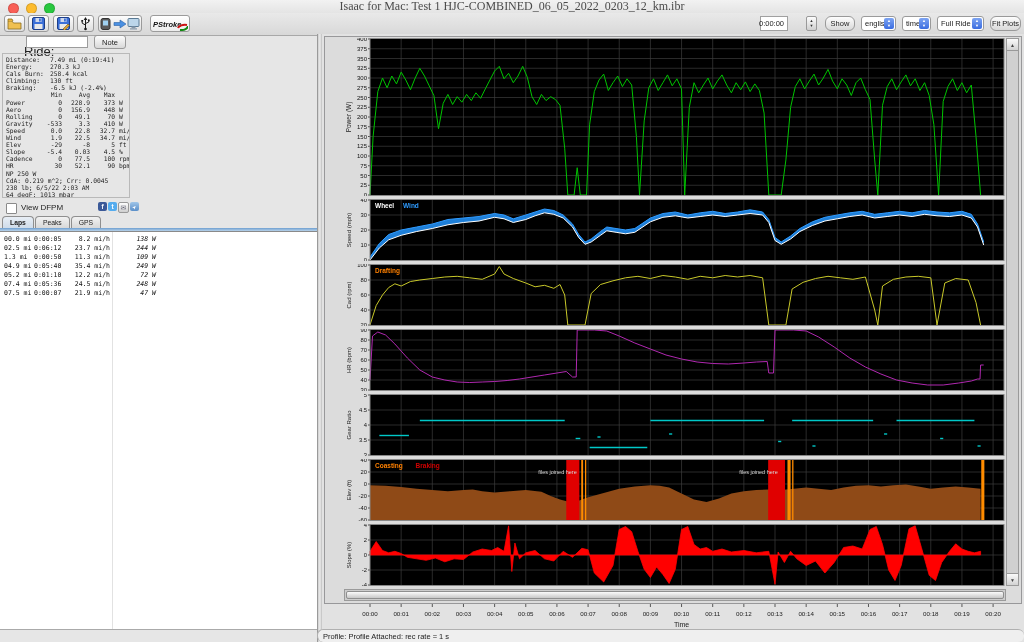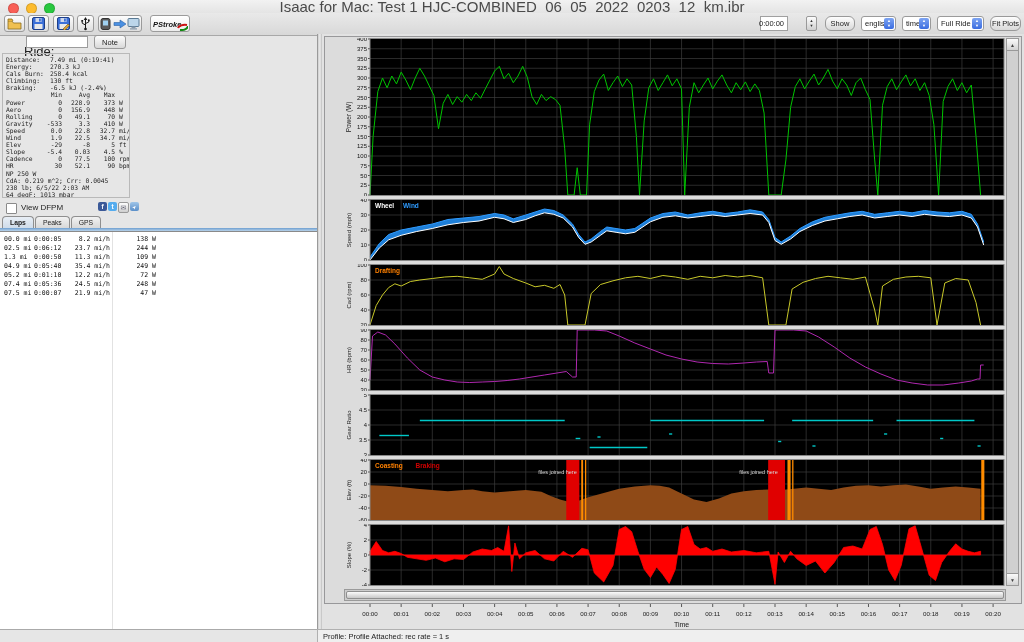--- a/index.html
+++ b/index.html
@@ -3,21 +3,21 @@
 <meta charset="utf-8">
 <style>
   html,body{margin:0;padding:0;background:#555;}
   #window{position:relative;width:1024px;height:642px;background:#e6e6e6;overflow:hidden;
           font-family:"Liberation Sans",sans-serif;-webkit-font-smoothing:antialiased;}
   
   .titlebar{position:absolute;top:0;left:0;right:0;height:13px;background:linear-gradient(#f2f2f2,#e4e4e4);}
   .traffic{position:absolute;left:8px;top:3px;display:flex;gap:7px;}
   .light{width:9px;height:9px;border-radius:50%;border:0.5px solid rgba(0,0,0,.15);}
   .l-close{background:#f95f57}.l-min{background:#fdbc2e}.l-zoom{background:#28c83f}
-  .wtitle{text-align:center;font-size:15px;color:#4a4a4a;line-height:13px;}
+  .wtitle{text-align:center;font-size:12px;color:#4a4a4a;line-height:13px;font-family:Liberation Serif, serif;}
   
   .toolbar{position:absolute;top:13px;left:0;right:0;height:22px;background:linear-gradient(#e9e9e9,#d8d8d8);border-bottom:1px solid #a8a8a8;}
   .tbtn{position:absolute;top:2px;height:17px;background:linear-gradient(#fdfdfd,#dedede);border:1px solid #9b9b9b;border-radius:3px;display:flex;align-items:center;justify-content:center;padding:0;box-sizing:border-box;}
   .macbtn{position:absolute;top:3px;height:15px;background:linear-gradient(#fdfdfd,#d9d9d9);border:1px solid #999;border-radius:6px;font-size:7.5px;color:#222;display:flex;align-items:center;justify-content:center;box-sizing:border-box;font-family:"Liberation Sans",sans-serif;}
   .tb-field{position:absolute;top:3px;height:15px;background:#fff;border:1px solid #a0a0a0;box-sizing:border-box;font-size:7.5px;color:#222;display:flex;align-items:center;justify-content:flex-end;padding-right:3px;}
   .tb-stepper{position:absolute;top:3px;height:15px;width:11px;background:linear-gradient(#fdfdfd,#cfcfcf);border:1px solid #999;border-radius:2px;box-sizing:border-box;display:flex;flex-direction:column;align-items:center;justify-content:center;font-size:4px;line-height:4.5px;color:#333;}
   .tb-stepper::before{content:"▲";}.tb-stepper::after{content:"▼";}
   .pop{position:absolute;top:3px;height:15px;background:#fff;border:1px solid #9a9a9a;border-radius:3px;box-sizing:border-box;font-size:7.5px;color:#222;}
   .pop-t{position:absolute;left:3px;top:0;bottom:0;display:flex;align-items:center;}
   .updn{position:absolute;right:1px;top:1px;bottom:1px;width:10px;background:linear-gradient(#7da4f2,#3a6ce0);border-radius:2px;color:#fff;display:flex;flex-direction:column;align-items:center;justify-content:center;font-size:4px;line-height:4.5px;}
@@ -42,37 +42,37 @@
   .ml{background:linear-gradient(#fdfdfd,#cfcfcf);border:0.5px solid #999;color:#667;}.ml::before{content:"✉";font-size:7px;}
   .sf{background:linear-gradient(#9fc5e8,#5b8fc9);color:#fff;}.sf::before{content:"➤";font-size:5px;transform:rotate(-45deg);}
   .tabsrow{position:absolute;left:2px;top:180px;height:12px;display:flex;gap:1px;}
   .tab{height:11px;border:1px solid #8f8f8f;border-bottom:none;border-radius:4px 4px 0 0;background:linear-gradient(#f2f2f2,#d8d8d8);font-size:6.8px;color:#222;padding:0 7px;display:flex;align-items:center;}
   .tab.active{background:linear-gradient(#e8eef5,#cfdcea);font-weight:bold;}
   .bluebar{position:absolute;left:0;top:192px;width:317px;height:3px;background:linear-gradient(#6f9fd0,#b7d2ea);}
   .laplist{position:absolute;left:0;top:195px;width:317px;height:399px;background:#fff;border-top:1px solid #8a8a8a;border-bottom:1px solid #aaa;box-sizing:border-box;font-family:"DejaVu Sans Mono",monospace;font-size:6.5px;color:#111;padding-top:3px;}
   .laplist::after{content:"";position:absolute;left:112px;top:0;bottom:0;width:1px;background:#e2e2e2;}
   .lap-row{height:9px;line-height:9px;padding-left:4px;white-space:pre;}
   .lap-row span{display:inline-block;}
-  .lc1{width:30px;}.lc2{width:36px;}.lc3{width:40px;text-align:right;padding-right:4px;}.lc4{width:42px;text-align:right;}
+  .lc1{width:30px;}.lc2{width:36px;}.lc3{width:40px;text-align:right;padding-right:4px;}.lc4{width:42px;text-align:right;font-style:italic;}
   
   .splitter{position:absolute;left:317px;top:34px;bottom:0;width:5px;background:linear-gradient(90deg,#cfcfcf,#ececec,#bdbdbd);border-left:1px solid #9a9a9a;box-sizing:border-box;}
   .chartpanel{position:absolute;left:322px;top:34px;right:0;bottom:0;background:#e2e2e2;}
   .plotbox{position:absolute;left:2px;top:2px;width:698px;height:568px;background:#dcdcdc;border:1px solid #98989a;box-sizing:border-box;}
   #charts{position:absolute;left:344px;top:38px;width:662px;}
   .chart-row{margin-bottom:3px;}
   .chart-row svg{display:block;}
   svg text{font-family:"Liberation Sans",sans-serif;}
   .vscroll{position:absolute;left:1006px;top:38px;width:13px;height:548px;background:#d0d0d0;border:1px solid #9a9a9a;box-sizing:border-box;}
   .vs-up,.vs-dn{position:absolute;left:0;width:11px;height:11px;background:linear-gradient(#fafafa,#d2d2d2);border-bottom:1px solid #999;font-size:5px;color:#444;display:flex;align-items:center;justify-content:center;}
   .vs-up{top:0;}.vs-up::before{content:"▲";}
   .vs-dn{bottom:0;border-top:1px solid #999;border-bottom:none;}.vs-dn::before{content:"▼";}
   .hscroll{position:absolute;left:344px;top:589px;width:662px;height:12px;background:#cdcdcd;border:1px solid #9a9a9a;box-sizing:border-box;}
   .hthumb{position:absolute;left:1px;right:1px;top:1px;bottom:1px;background:linear-gradient(#fbfbfb,#c8c8c8);border:1px solid #8f8f8f;border-radius:2px;}
   #xaxis{position:absolute;left:344px;top:604px;width:662px;height:26px;}
-  .statusbar{position:absolute;left:317px;right:0;top:629px;height:13px;background:#efefef;border-top:1px solid #b0b0b0;border-left:1px solid #b0b0b0;box-sizing:border-box;font-size:7.5px;color:#222;display:flex;align-items:center;padding-left:5px;}
+  .statusbar{position:absolute;left:317px;right:0;top:629px;height:13px;background:#efefef;border-top:1px solid #b0b0b0;border-left:1px solid #b0b0b0;box-sizing:border-box;font-size:7.5px;color:#222;display:flex;align-items:center;padding-left:5px;border-radius:6px;}
 </style>
 </head>
 <body>
 
 <div id="window">
 
   <div class="titlebar">
     <div class="traffic">
       <span class="light l-close"></span>
       <span class="light l-min"></span>

